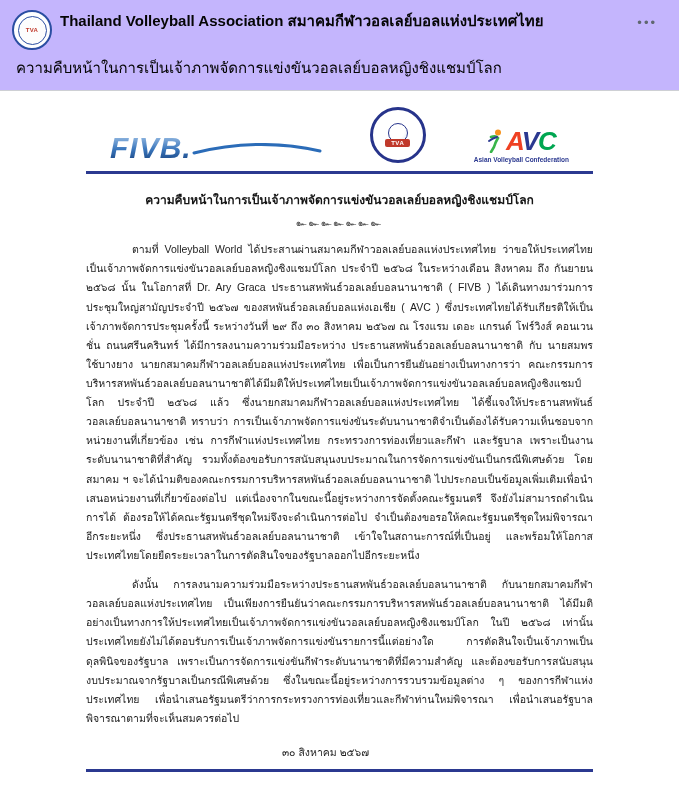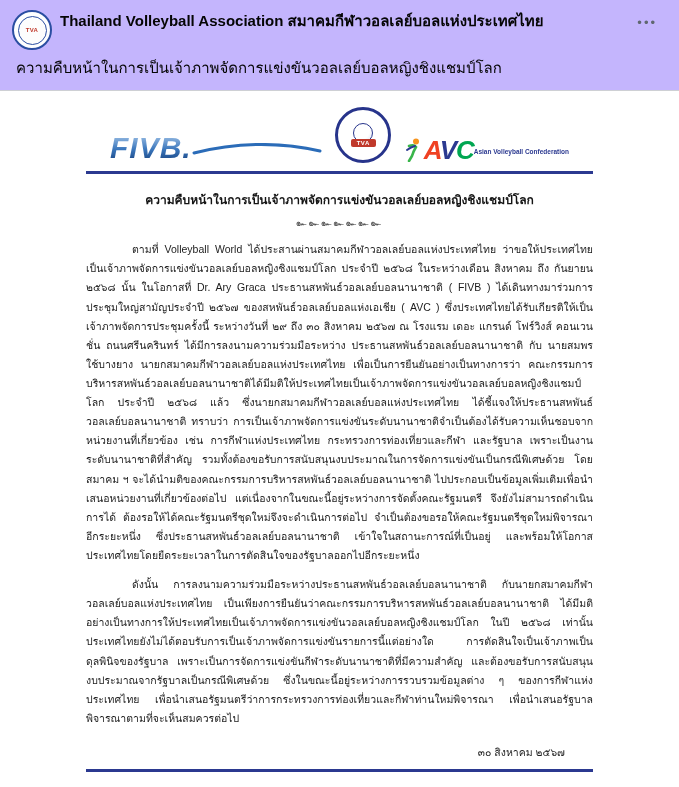--- a/index.html
+++ b/index.html
@@ -36,34 +36,34 @@
                -webkit-background-clip:text; background-clip:text; color:transparent; line-height:1; }
   .fivb-swoosh { margin-top:2px; }
 
   .tva-emblem { width:56px; height:56px; border-radius:50%; border:3px solid #27348b; background:#fff;
                 position:relative; display:flex; flex-direction:column; align-items:center; justify-content:center; }
   .tva-ball { width:20px; height:20px; border-radius:50%; border:1px solid #27348b;
               background:radial-gradient(circle at 35% 35%, #ffffff 55%, #d9e2f3 100%); }
   .tva-band { margin-top:-4px; background:#c0392b; color:#fff; font-size:6px; font-weight:bold;
               padding:1px 6px; border-radius:2px; letter-spacing:0.5px; }
 
-  .avc { display:flex; align-items:center; }
+  .avc { display:flex; flex-direction:column; align-items:center; }
   .avc-top { display:flex; align-items:center; gap:3px; }
   .avc-letters { font-size:26px; font-weight:800; font-style:italic; line-height:1; letter-spacing:-1px; }
   .avc-a { color:#ef4123; } .avc-v { color:#2b3990; } .avc-c { color:#00a651; }
   .avc-caption { font-size:6.5px; font-weight:bold; color:#2b3990; margin-top:2px; }
 
   .rule { height:3px; background:#2b3990; margin-top:8px; }
 
   .doc-title { margin-top:16px; font-size:12px; font-weight:700; text-align:center; color:#141414; }
   .ornament { text-align:center; margin-top:7px; font-size:9px; color:#333; letter-spacing:2px; }
 
   .para { margin-top:10px; font-size:10.5px; line-height:1.82; text-align:justify; text-indent:46px; color:#1c1c1c; }
 
-  .doc-date { margin-top:16px; text-align:right; padding-right:28px; font-size:10.5px; color:#1c1c1c; }
+  .doc-date { margin-top:16px; text-align:center; padding-right:28px; font-size:10.5px; color:#1c1c1c; }
 
   
   .sponsor-row { margin-top:9px; display:flex; align-items:center; justify-content:space-between; height:24px; }
 </style>
 </head>
 <body>
 
 <div class="post">
 
   <div class="post-header">

